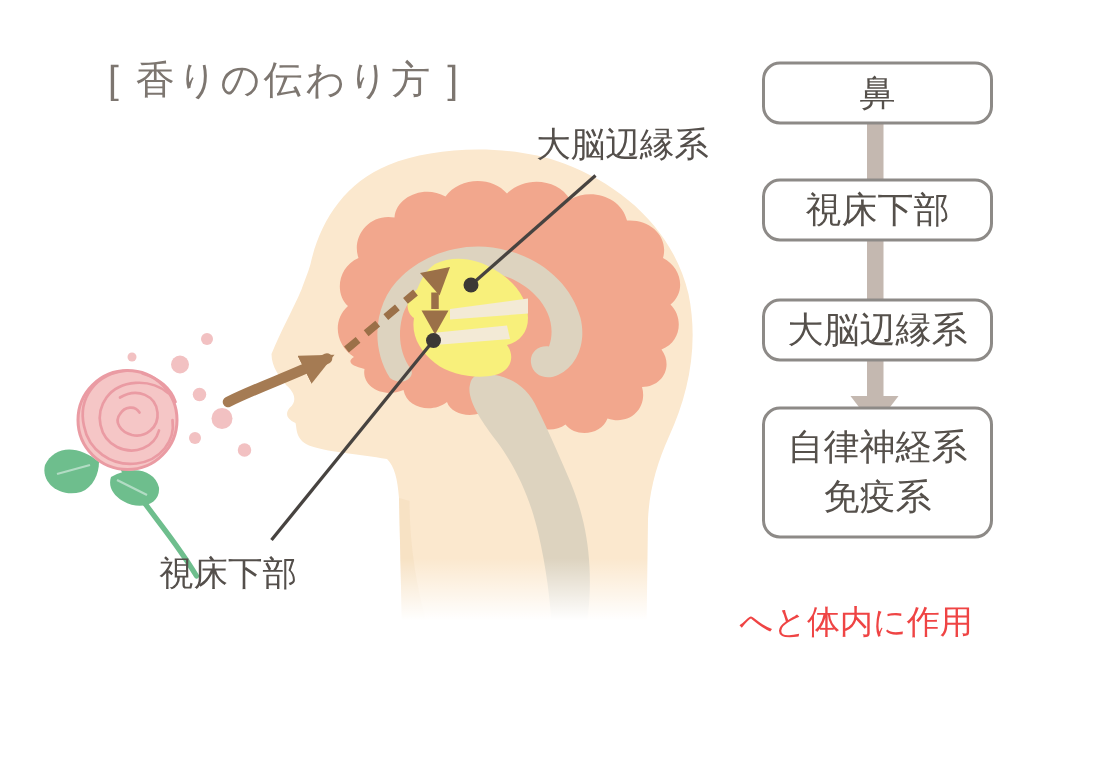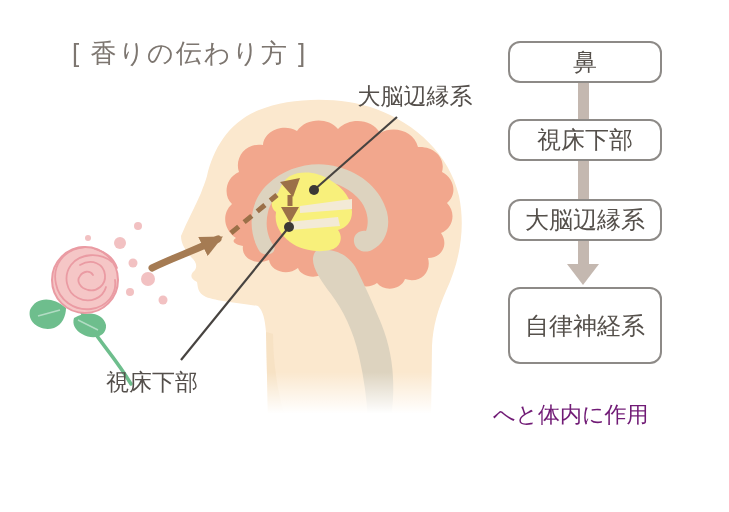--- a/index.html
+++ b/index.html
@@ -24,21 +24,21 @@
     display:flex;align-items:center;justify-content:center;
     font-size:24px;color:#55504b;white-space:nowrap;z-index:2;
   }
   .fbox-tall{flex-direction:column;line-height:33px;}
   .fconn{position:absolute;left:578px;width:11px;background:#c4b8b0;z-index:1;}
   .farrowhead{
     position:absolute;left:567px;width:0;height:0;z-index:1;
     border-left:16px solid transparent;border-right:16px solid transparent;
     border-top:21px solid #c4b8b0;
   }
-  .flow-footer{position:absolute;left:493px;top:400px;font-size:22px;color:#701a75;white-space:nowrap;}
+  .flow-footer{position:absolute;left:493px;top:400px;font-size:22px;color:#ef4444;white-space:nowrap;}
 </style>
 </head>
 <body>
 
 <div id="canvas">
 
   <div id="page-title">[ 香りの伝わり方 ]</div>
 
   <svg id="illustration-svg" width="480" height="512" viewBox="0 0 480 512">
     <defs>
@@ -191,19 +191,20 @@
     <div class="fconn" style="top:80px;height:41px"></div>
     <div class="fbox" style="top:119px">
       <span>視床下部</span>
     </div>
     <div class="fconn" style="top:158px;height:43px"></div>
     <div class="fbox" style="top:199px">
       <span>大脳辺縁系</span>
     </div>
     <div class="fconn" style="top:238px;height:27px"></div>
     <div class="farrowhead" style="top:264px"></div>
-    <div class="fbox fbox-tall" style="top:287px;height:77px">
+    <div class="fbox fbox-tall" style="top:271px;height:88px">
       <span>自律神経系</span>
+      <span>免疫系</span>
     </div>
     <div class="flow-footer">へと体内に作用</div>
   </div>
 
 </div>
 
 </body></html>

